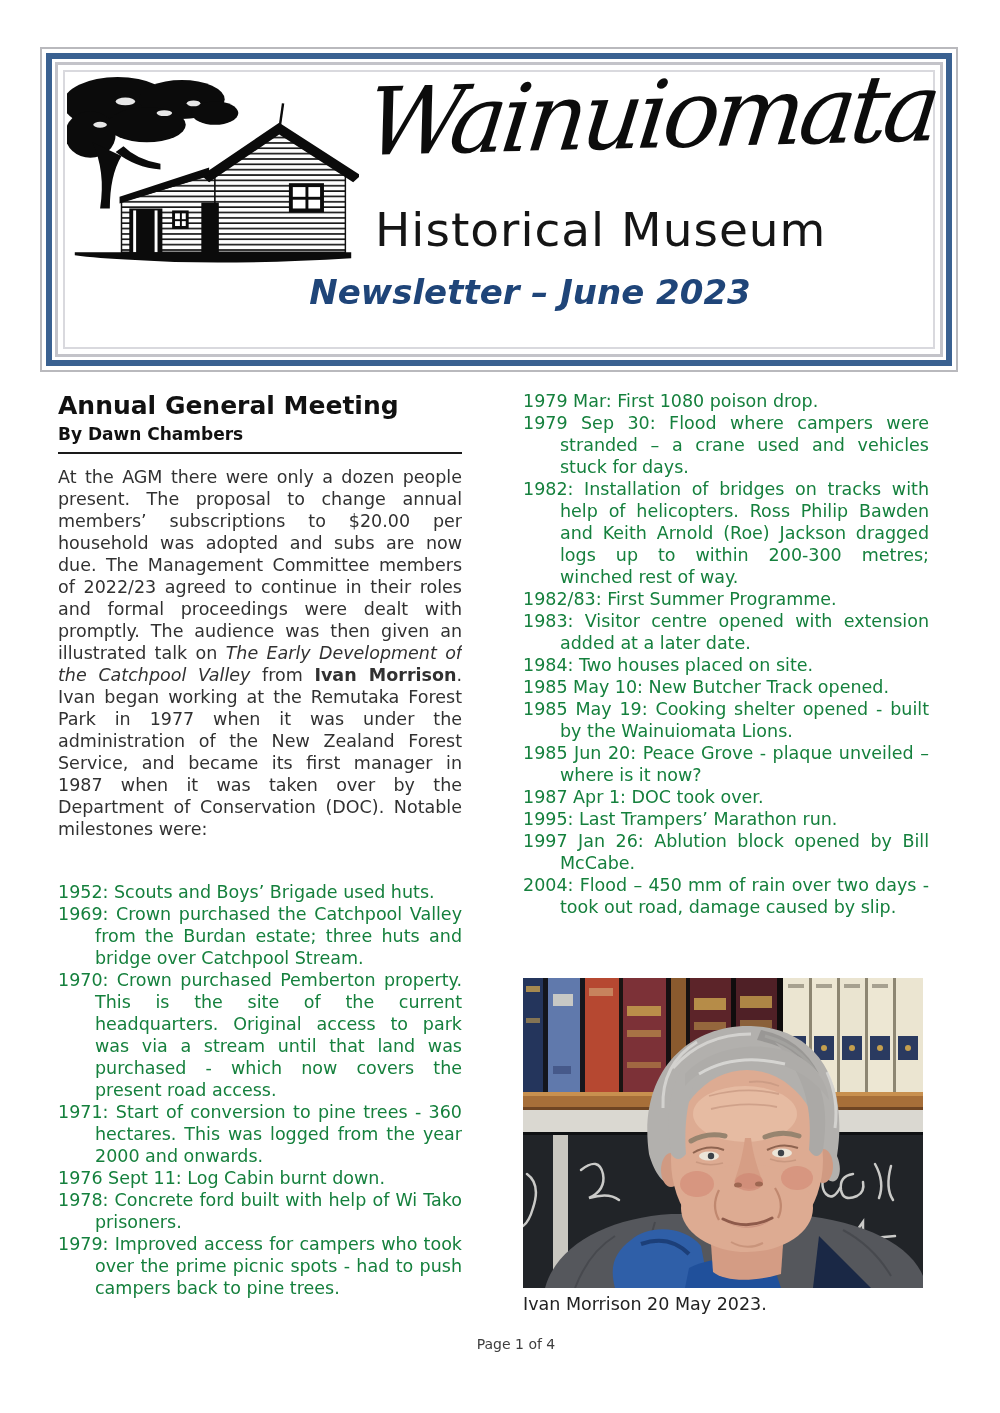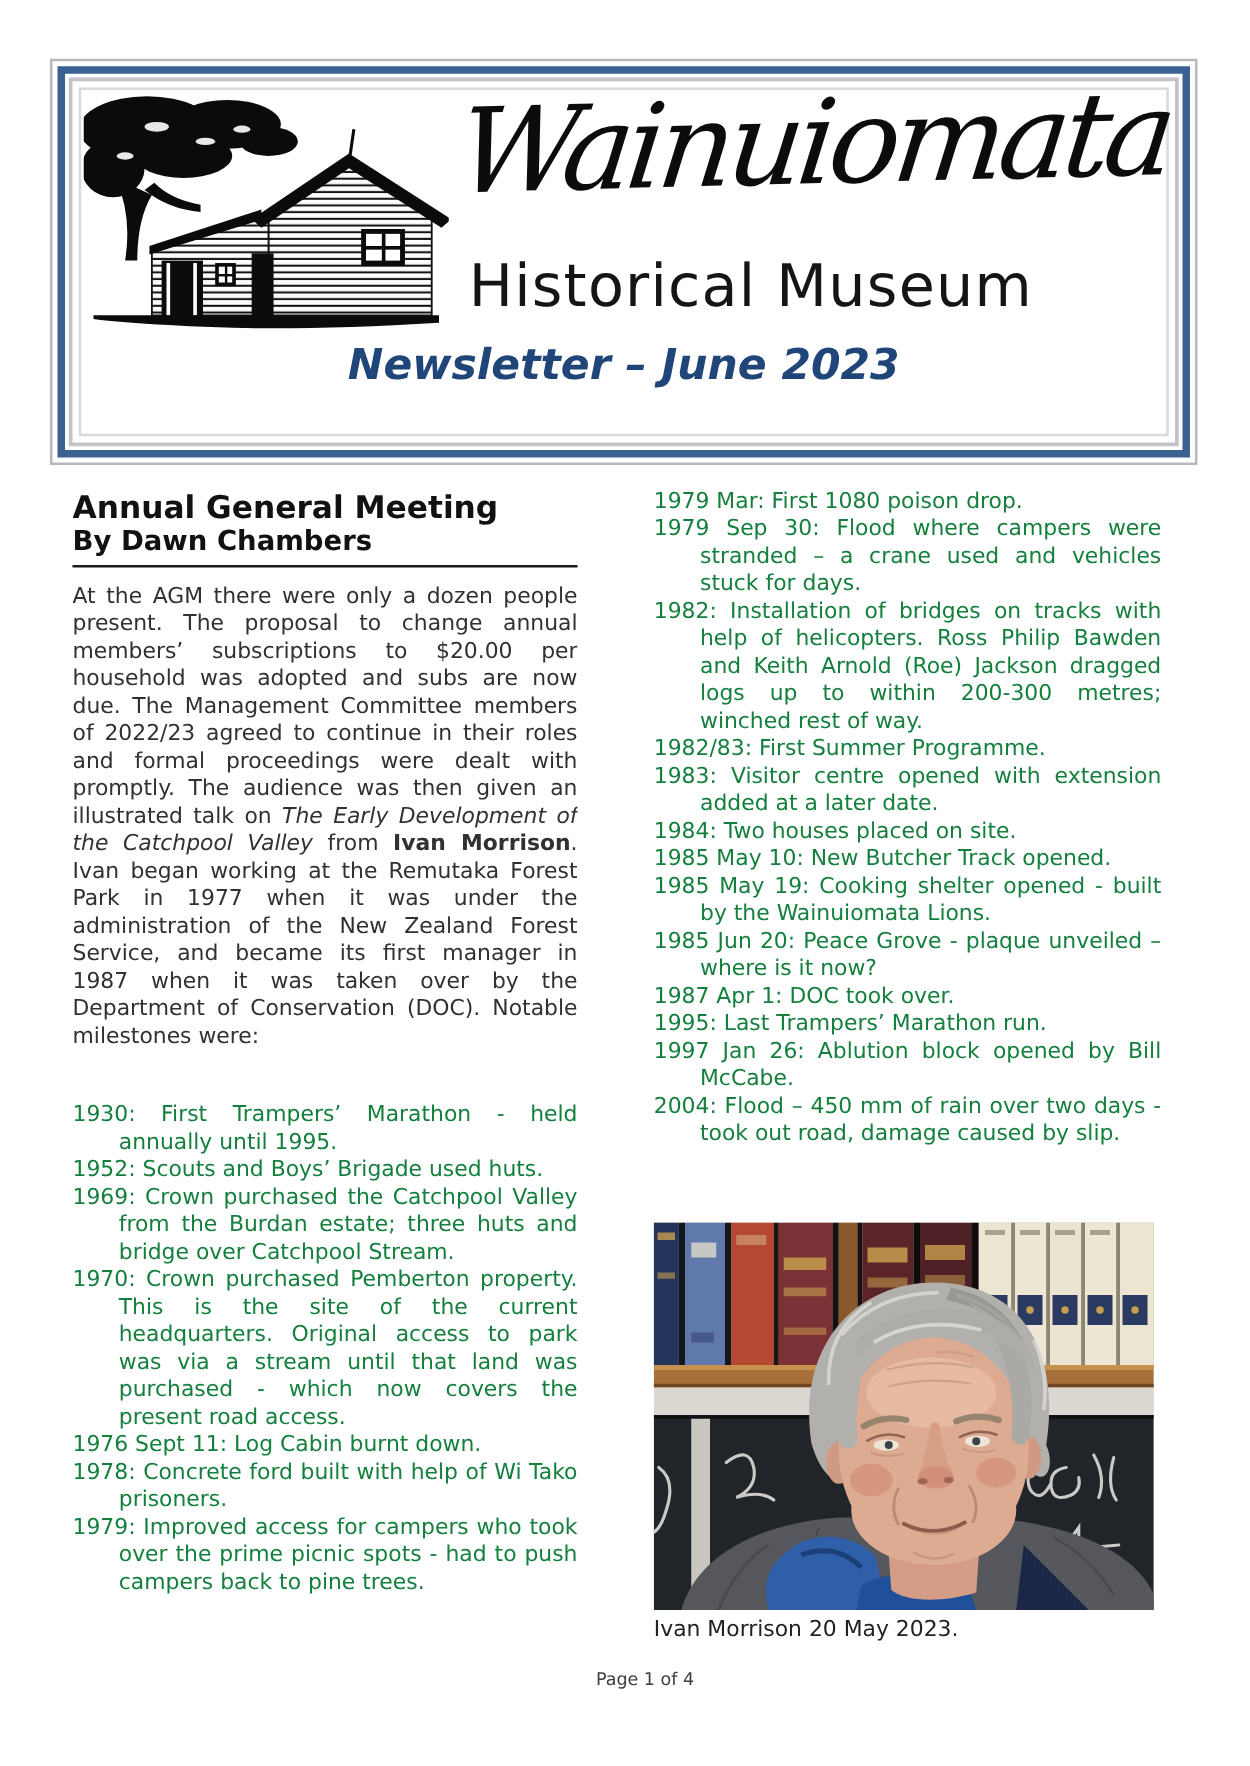--- a/index.html
+++ b/index.html
@@ -14,28 +14,28 @@
   .frame-inner{margin:5px;border:2px solid #d9d9de;height:calc(100% - 10px);box-sizing:border-box;
                position:relative;background:#fff;}
   .house{position:absolute;left:2px;top:2px;}
   .script-title{position:absolute;left:296px;top:-4px;width:586px;
                 font-family:"DejaVu Serif","Liberation Serif",serif;font-style:italic;
                 font-size:94px;letter-spacing:-5px;color:#0c0c0c;
                 transform:skewX(-8deg) rotate(-1.5deg);transform-origin:left bottom;white-space:nowrap;}
   .logo-sub{position:absolute;left:310px;top:130px;font-size:47px;font-weight:400;
             letter-spacing:1px;color:#151515;white-space:nowrap;}
   .newsletter-line{position:absolute;left:0;top:200px;width:100%;text-align:center;
-                   font-size:34px;font-weight:bold;font-style:italic;color:#1f4579;}
+                   font-size:34px;font-weight:bold;font-style:italic;color:#1f4579;padding-left:31px;}
 
   
   .col{position:absolute;top:392px;font-size:17.5px;line-height:22px;}
   .col-left{left:58px;width:404px;}
   .col-right{left:523px;width:406px;top:390px;}
   h1{margin:0;font-size:25px;line-height:28px;font-weight:bold;color:#111;}
-  .byline{margin-top:3px;font-size:22px;font-weight:bold;color:#111;}
+  .byline{margin-top:3px;font-size:17px;font-weight:bold;color:#111;}
   .rule{margin-top:7px;border-top:2px solid #1a1a1a;width:100%;height:0;}
   .intro{margin:12px 0 0 0;height:415px;text-align:justify;color:#313131;overflow:hidden;}
   .seg-italic{font-style:italic;}
   .seg-bold{font-weight:bold;}
   ul.milestones{margin:0;padding:0;list-style:none;text-align:justify;color:#15803d;}
   ul.milestones li{padding-left:37px;text-indent:-37px;margin:0;}
   .right-list-wrap{height:588px;overflow:hidden;}
   .photo{display:block;}
   .caption{margin-top:5px;font-size:17.5px;color:#222;}
 
@@ -105,24 +105,24 @@
       </div>
     </div>
   </div>
 
   <div class="col col-left">
     <h1>Annual General Meeting</h1>
     <div class="byline">By Dawn Chambers</div>
     <div class="rule"></div>
     <p class="intro" id="intro"><span class="seg-normal">At the AGM there were only a dozen people present. The proposal to change annual members’ subscriptions to $20.00 per household was adopted and subs are now due. The Management Committee members of 2022/23 agreed to continue in their roles and formal proceedings were dealt with promptly. The audience was then given an illustrated talk on </span><span class="seg-italic">The Early Development of the Catchpool Valley</span><span class="seg-normal"> from </span><span class="seg-bold">Ivan Morrison</span><span class="seg-normal">. Ivan began working at the Remutaka Forest Park in 1977 when it was under the administration of the New Zealand Forest Service, and became its first manager in 1987 when it was taken over by the Department of Conservation (DOC). Notable milestones were:</span></p>
     <ul class="milestones" id="milestones-left">
-        <li>1930: First Trampers’ Marathon - held annually until 1995.</li>
         <li>1952: Scouts and Boys’ Brigade used huts.</li>
         <li>1969: Crown purchased the Catchpool Valley from the Burdan estate; three huts and bridge over Catchpool Stream.</li>
         <li>1970: Crown purchased Pemberton property. This is the site of the current headquarters. Original access to park was via a stream until that land was purchased - which now covers the present road access.</li>
+        <li>1971: Start of conversion to pine trees - 360 hectares. This was logged from the year 2000 and onwards.</li>
         <li>1976 Sept 11: Log Cabin burnt down.</li>
         <li>1978: Concrete ford built with help of Wi Tako prisoners.</li>
         <li>1979: Improved access for campers who took over the prime picnic spots - had to push campers back to pine trees.</li>
       </ul>
   </div>
 
   <div class="col col-right">
     <div class="right-list-wrap">
       <ul class="milestones" id="milestones-right">
           <li>1979 Mar: First 1080 poison drop.</li>

